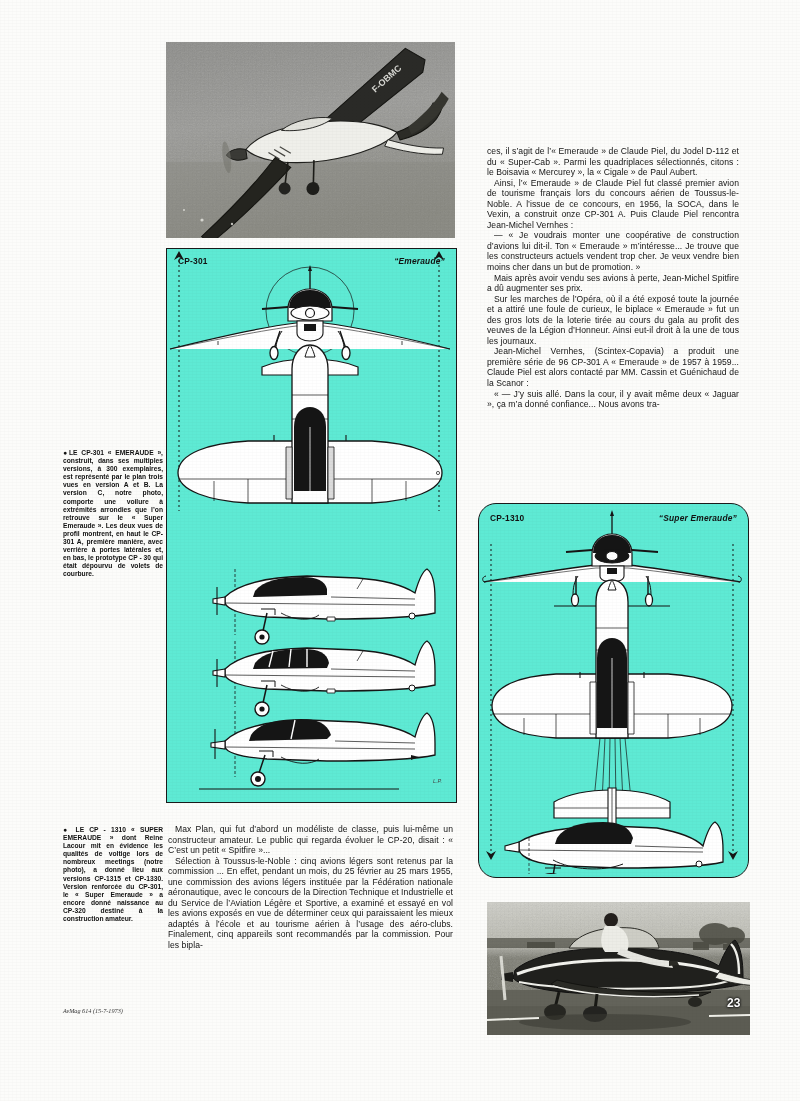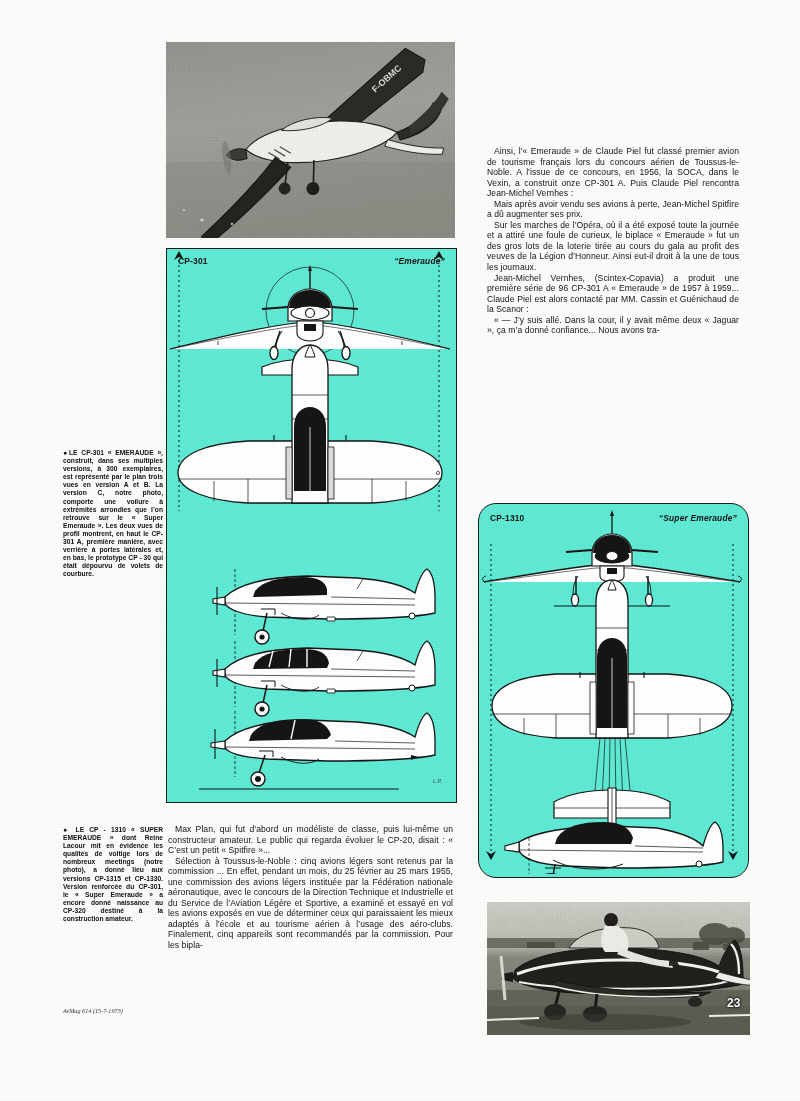--- a/index.html
+++ b/index.html
@@ -273,21 +273,23 @@
 
   <div class="cap" style="position:absolute;left:63px;top:449px;width:100px;">
     <p><span>●</span><span>LE CP-301 « EMERAUDE », construit, dans ses multiples versions, à 300 exemplaires, est représenté par le plan trois vues en version A et B. La version C, notre photo, comporte une voilure à extrémités arrondies que l’on retrouve sur le « Super Emeraude ». Les deux vues de profil montrent, en haut le CP-301 A, première manière, avec verrière à portes latérales et, en bas, le prototype CP - 30 qui était dépourvu de volets de courbure.</span></p>
   </div>
 
   <div class="cap" style="position:absolute;left:63px;top:826px;width:100px;">
     <p><span>●</span> <span>LE CP - 1310 « SUPER EMERAUDE » dont Reine Lacour mit en évidence les qualités de voltige lors de nombreux meetings (notre photo), a donné lieu aux versions CP-1315 et CP-1330. Version renforcée du CP-301, le « Super Emeraude » a encore donné naissance au CP-320 destiné à la construction amateur.</span></p>
   </div>
 
   <div class="body-col" style="position:absolute;left:487px;top:146px;width:252px;">
+    <p class="noind">ces, il s’agit de l’« Emeraude » de Claude Piel, du Jodel D-112 et du « Super-Cab ». Parmi les quadriplaces sélectionnés, citons : le Boisavia « Mercurey », la « Cigale » de Paul Aubert.</p>
     <p>Ainsi, l’« Emeraude » de Claude Piel fut classé premier avion de tourisme français lors du concours aérien de Toussus-le-Noble. A l’issue de ce concours, en 1956, la SOCA, dans le Vexin, a construit onze CP-301 A. Puis Claude Piel rencontra Jean-Michel Vernhes :</p>
+    <p>— « Je voudrais monter une coopérative de construction d’avions lui dit-il. Ton « Emeraude » m’intéresse... Je trouve que les constructeurs actuels vendent trop cher. Je veux vendre bien moins cher dans un but de promotion. »</p>
     <p>Mais après avoir vendu ses avions à perte, Jean-Michel Spitfire a dû augmenter ses prix.</p>
     <p>Sur les marches de l’Opéra, où il a été exposé toute la journée et a attiré une foule de curieux, le biplace « Emeraude » fut un des gros lots de la loterie tirée au cours du gala au profit des veuves de la Légion d’Honneur. Ainsi eut-il droit à la une de tous les journaux.</p>
     <p>Jean-Michel Vernhes, (Scintex-Copavia) a produit une première série de 96 CP-301 A « Emeraude » de 1957 à 1959... Claude Piel est alors contacté par MM. Cassin et Guénichaud de la Scanor :</p>
     <p>« — J’y suis allé. Dans la cour, il y avait même deux « Jaguar », ça m’a donné confiance... Nous avons tra-</p>
   </div>
 
   <div class="panel" style="left:478px;top:503px;width:269px;height:373px;border-radius:18px;">
     <svg width="266" height="370" viewBox="0 0 266 370">
       <g stroke="#151515" fill="none" stroke-width="1">
 

